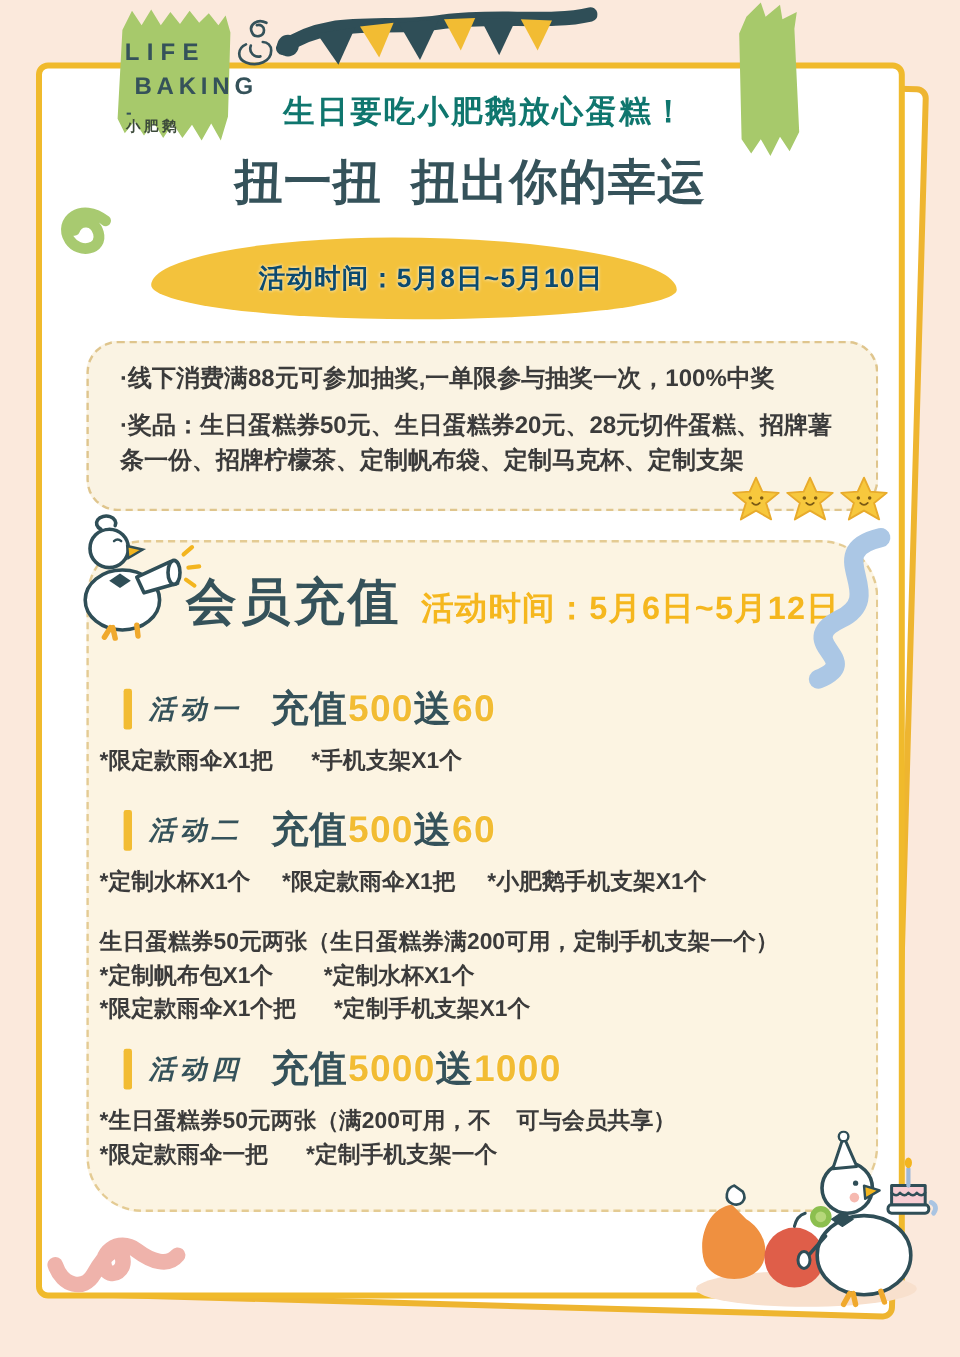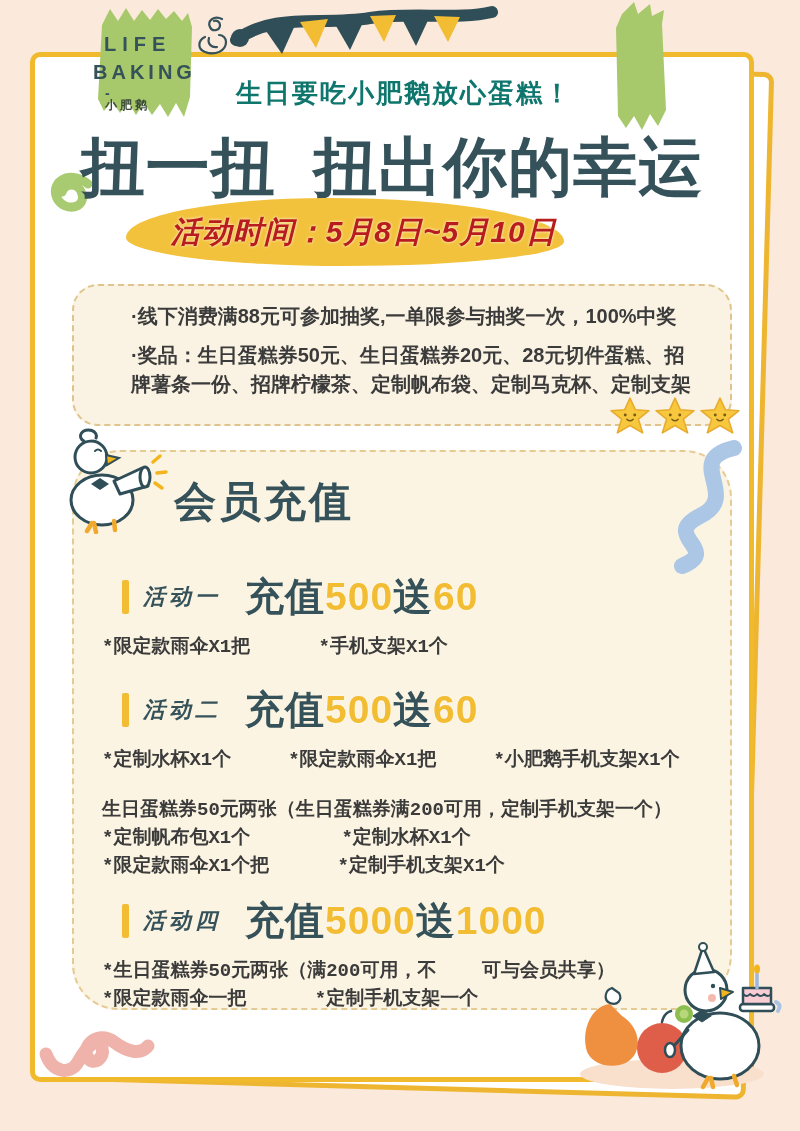--- a/index.html
+++ b/index.html
@@ -17,80 +17,80 @@
   }
   .paper-main{
     left:30px;top:52px;width:714px;height:1020px;
     background:#fff;border:5px solid #f0ba2c;border-radius:10px;
   }
   
   .logo{left:92px;top:5px;width:150px;height:118px;z-index:6;}
   .logo .brush{position:absolute;left:0;top:0;width:104px;height:118px;}
   .brand-line{position:absolute;color:#35525a;font-weight:700;letter-spacing:6px;font-size:20px;}
   .brand-l1{left:12px;top:28px;}
-  .brand-l2{left:1px;top:56px;letter-spacing:4px;}
+  .brand-l2{left:20px;top:56px;letter-spacing:4px;}
   .brand-div{left:13px;top:80px;font-size:14px;letter-spacing:0;}
   .brand-sub{left:13px;top:92px;font-size:12px;letter-spacing:3px;color:#3c4a3a;font-weight:700;position:absolute;}
   .logo-goose{position:absolute;left:100px;top:8px;width:44px;height:44px;}
   
   .bunting{left:230px;top:2px;width:268px;height:72px;z-index:5;}
   .brush-tr{left:610px;top:0px;width:62px;height:144px;z-index:5;}
   
   .slogan{
     left:236px;top:76px;width:400px;z-index:6;
     color:#0f766e;font-size:26px;font-weight:800;letter-spacing:2px;
   }
   
   .main-title{
     left:60px;top:124px;width:664px;text-align:center;z-index:4;
-    color:#35525a;font-size:64px;font-weight:900;letter-spacing:1px;white-space:pre-wrap;
+    color:#35525a;font-size:40px;font-weight:900;letter-spacing:1px;white-space:pre-wrap;
   }
   .green-spiral{left:44px;top:168px;width:60px;height:70px;z-index:3;}
   
   .period-blob{
     left:126px;top:198px;width:438px;height:68px;z-index:4;
     background:#f3c23c;
     border-radius:46% 54% 50% 50% / 58% 64% 36% 42%;
     display:flex;align-items:center;justify-content:center;
   }
   .period-blob .txt{
-    color:#b91c1c;font-size:30px;font-weight:900;letter-spacing:1px;
-    text-shadow:0 0 3px #fff;white-space:pre-wrap;font-style:italic;
+    color:#0c4a6e;font-size:22px;font-weight:900;letter-spacing:1px;
+    text-shadow:0 0 3px #fff;white-space:pre-wrap;
   }
   
   .lottery-box{
     left:72px;top:284px;width:660px;height:142px;box-sizing:border-box;z-index:2;
     background:#faf3e3;border:2px dashed #dfc58d;border-radius:26px;
     padding:16px 26px;
   }
-  .lottery-line{color:#3b3b3b;font-size:20px;line-height:1.45;font-weight:600;margin-left:31px;}
+  .lottery-line{color:#3b3b3b;font-size:20px;line-height:1.45;font-weight:600;}
   .lottery-line + .lottery-line{margin-top:10px;}
   .stars{left:610px;top:396px;z-index:5;display:flex;gap:5px;}
   
   .member-box{
     left:72px;top:450px;width:660px;height:560px;box-sizing:border-box;z-index:2;
     background:#fcf4e2;border:2px dashed #e4cb93;
     border-radius:48px 48px 56px 46px;
-    padding:22px 24px 0 28px;
+    padding:22px 24px 0 9px;
   }
   .member-header{margin:0 0 40px 72px;display:flex;align-items:baseline;gap:16px;}
   .member-title{color:#35525a;font-size:42px;font-weight:900;letter-spacing:3px;}
   .member-period{color:#f5b71e;font-size:27px;font-weight:900;letter-spacing:1px;}
   .goose-megaphone{left:54px;top:426px;width:118px;height:108px;z-index:4;}
   .blue-squiggle{left:646px;top:438px;width:104px;height:138px;z-index:3;}
   
   .activity{margin-bottom:22px;}
   .act-3{margin-bottom:14px;}
   .act-head{display:flex;align-items:center;gap:14px;margin-bottom:9px;margin-left:20px;}
   .act-bar{width:7px;height:34px;background:#f2bc33;border-radius:2px;}
   .act-name{color:#35525a;font-size:22px;font-weight:800;font-style:italic;letter-spacing:4px;}
-  .act-offer{font-size:39px;font-weight:900;letter-spacing:1px;margin-left:10px;}
+  .act-offer{font-size:31px;font-weight:900;letter-spacing:1px;margin-left:10px;}
   .act-offer .t{color:#35525a;}
   .act-offer .y{color:#f2bc33;text-shadow:0 0 2px #fff;}
-  .act-line{color:#3b3b3b;font-size:19px;line-height:28px;font-weight:600;white-space:pre-wrap;font-family:Liberation Mono, monospace;}
+  .act-line{color:#3b3b3b;font-size:19px;line-height:28px;font-weight:600;white-space:pre-wrap;}
   
   .pink-loop{left:36px;top:1020px;width:130px;height:66px;z-index:4;}
   .bottom-scene{left:562px;top:942px;width:222px;height:152px;z-index:6;}
 </style>
 </head>
 <body>
 
 <div class="abs paper-back"></div>
 <div class="abs paper-main"></div>
 
@@ -187,20 +187,21 @@
   </g>
 </svg>
 
 <svg class="abs blue-squiggle" viewBox="0 0 104 138" fill="none">
   <path d="M88,10 C36,22 96,58 54,78 C14,98 76,112 36,128" stroke="#abc7e5" stroke-width="16" stroke-linecap="round"></path>
 </svg>
 
 <div class="abs member-box">
   <div class="member-header">
     <span class="member-title">会员充值</span>
+    <span class="member-period"><span>活动时间：</span><span>5月6日~5月12日</span></span>
   </div>
 
   <div class="activity">
     <div class="act-head">
       <div class="act-bar"></div>
       <span class="act-name">活动一</span>
       <span class="act-offer"><span class="t">充值</span><span class="y">500</span><span class="t">送</span><span class="y">60</span></span>
     </div>
     <div class="act-line">*限定款雨伞X1把      *手机支架X1个</div>
   </div>

